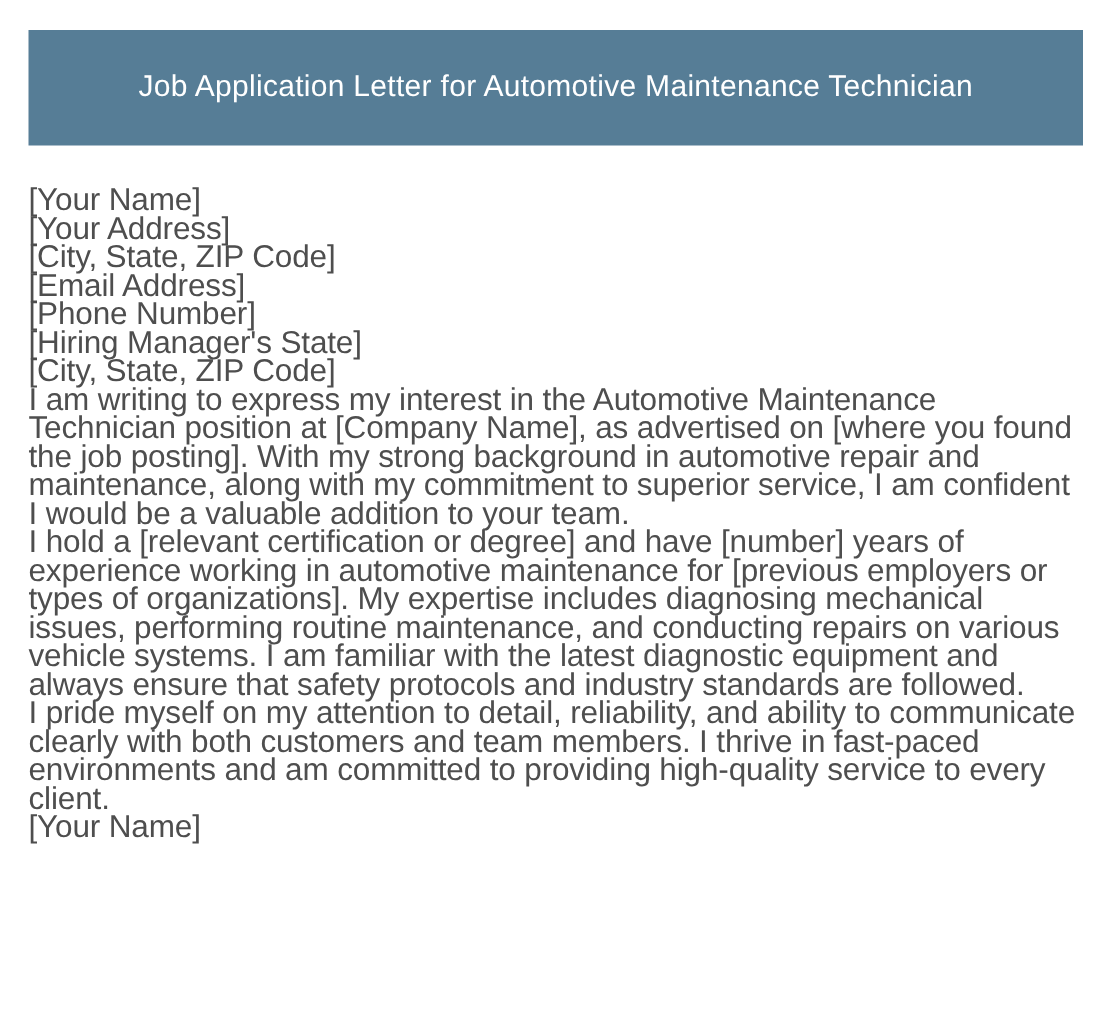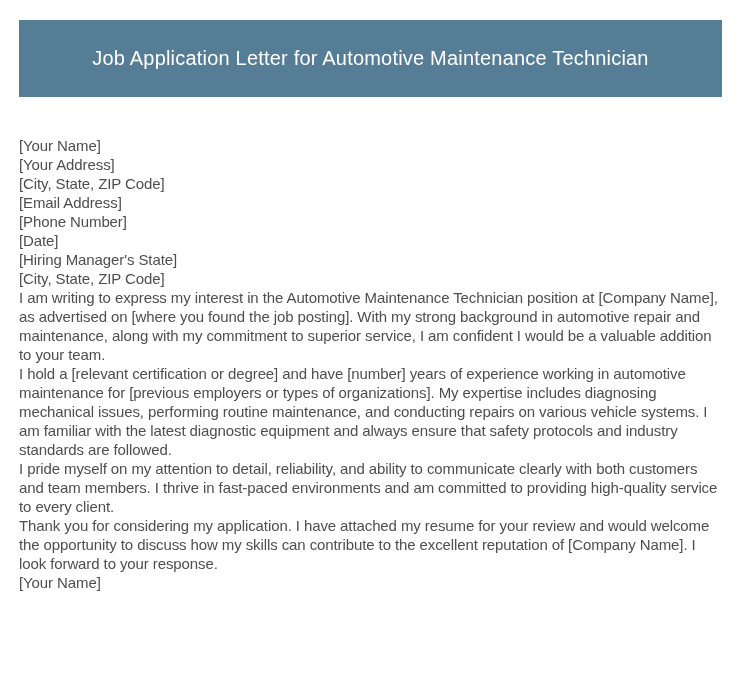--- a/index.html
+++ b/index.html
@@ -20,43 +20,41 @@
     justify-content: center;
   }
   .banner h1 {
     color: #ffffff;
     font-size: 20px;
     font-weight: 400;
     letter-spacing: 0.2px;
     white-space: nowrap;
   }
   .letter {
-    margin: 39px 17px 0 19px;
+    margin: 27px 17px 0 19px;
     width: 704px;
     color: #4e4e4e;
-    font-size: 15px;
+    font-size: 21px;
     line-height: 19px;
     letter-spacing: -0.1px;
   }
   .letter p { margin: 0; }
 </style>
 </head>
 <body style="background: rgb(255, 255, 255);">
 
 <div class="banner" style="background: rgb(86, 125, 150);">
   <h1 style="color: rgb(255, 255, 255);">Job Application Letter for Automotive Maintenance Technician</h1>
 </div>
 
 <div class="letter" style="color: rgb(78, 78, 78);">
   <div>[Your Name]</div>
   <div>[Your Address]</div>
   <div>[City, State, ZIP Code]</div>
   <div>[Email Address]</div>
   <div>[Phone Number]</div>
-  <div>[Date]</div>
   <div>[Hiring Manager's State]</div>
   <div>[City, State, ZIP Code]</div>
   <p>I am writing to express my interest in the Automotive Maintenance Technician position at [Company Name], as advertised on [where you found the job posting]. With my strong background in automotive repair and maintenance, along with my commitment to superior service, I am confident I would be a valuable addition to your team.</p>
   <p>I hold a [relevant certification or degree] and have [number] years of experience working in automotive maintenance for [previous employers or types of organizations]. My expertise includes diagnosing mechanical issues, performing routine maintenance, and conducting repairs on various vehicle systems. I am familiar with the latest diagnostic equipment and always ensure that safety protocols and industry standards are followed.</p>
   <p>I pride myself on my attention to detail, reliability, and ability to communicate clearly with both customers and team members. I thrive in fast-paced environments and am committed to providing high-quality service to every client.</p>
-  <p>Thank you for considering my application. I have attached my resume for your review and would welcome the opportunity to discuss how my skills can contribute to the excellent reputation of [Company Name]. I look forward to your response.</p>
   <div>[Your Name]</div>
 </div>
 
 </body></html>

